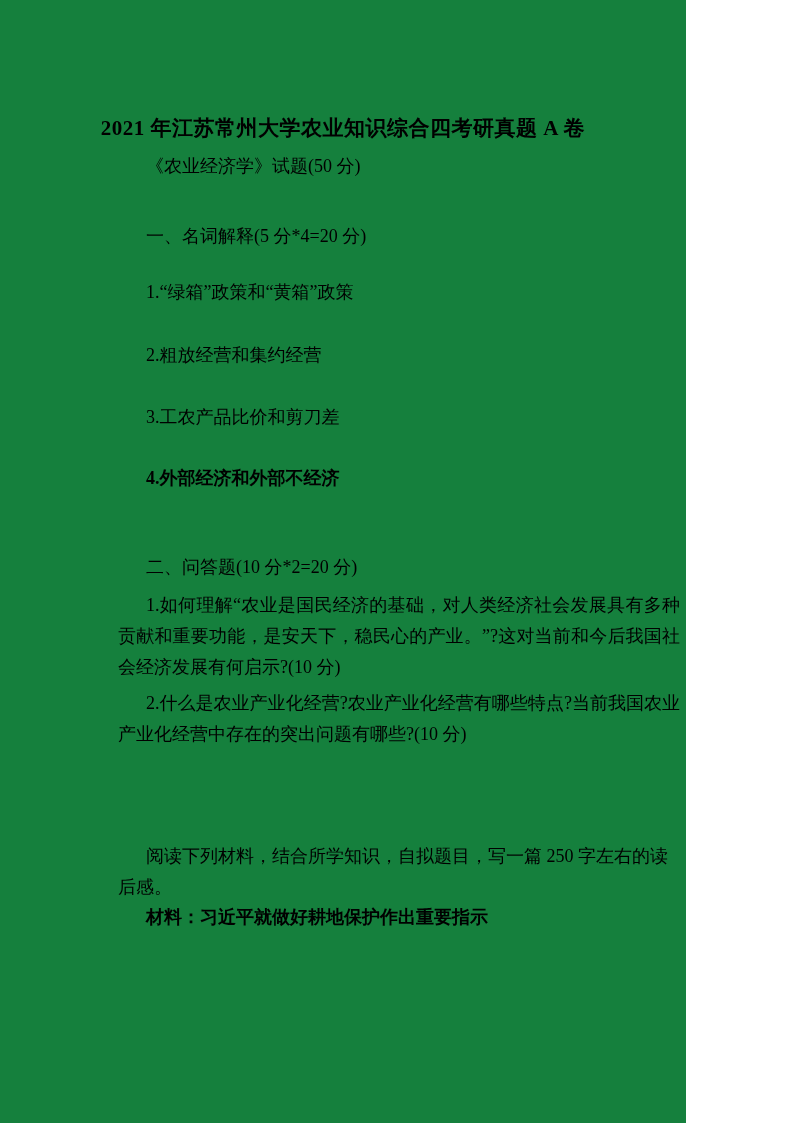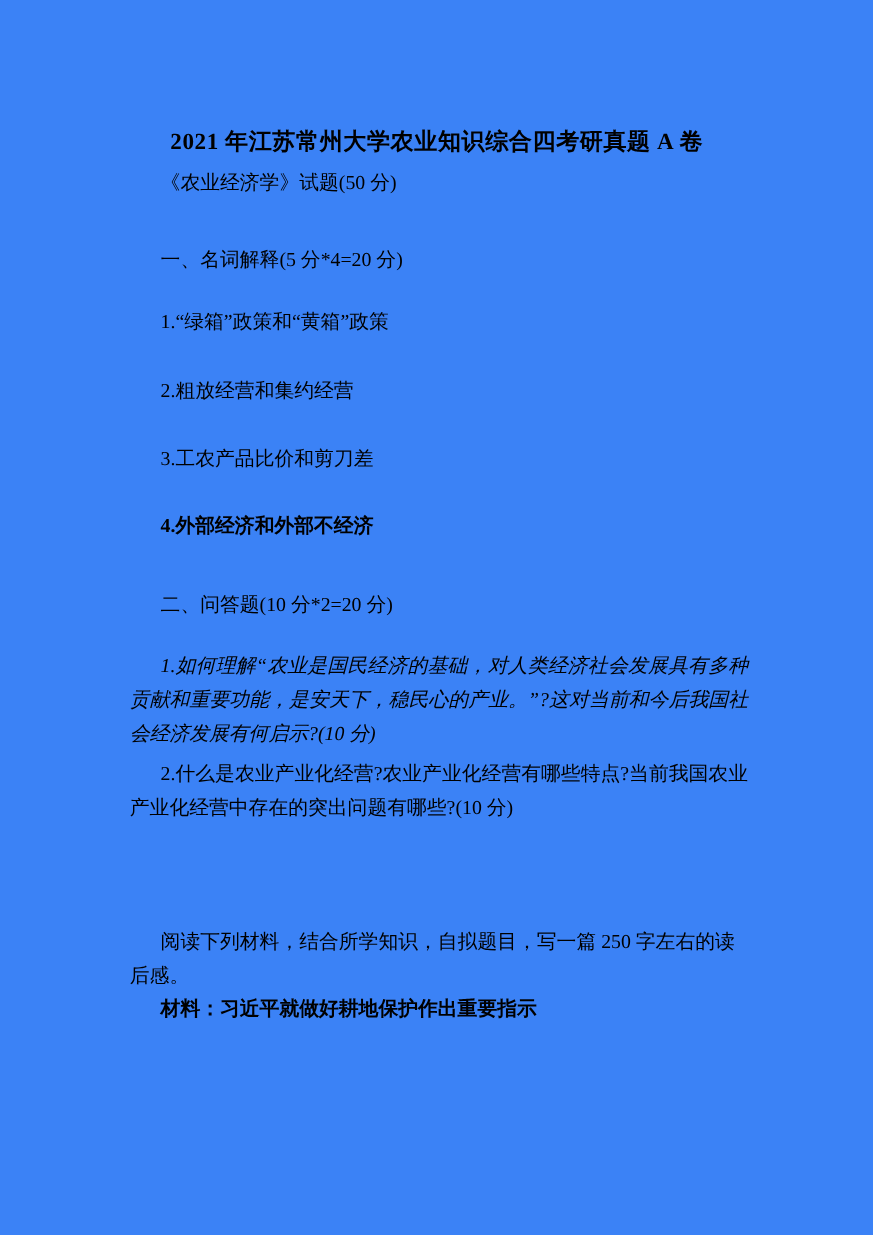--- a/index.html
+++ b/index.html
@@ -2,23 +2,23 @@
 <html><head>
 <meta charset="utf-8">
 <style>
   html, body {
     margin: 0;
     padding: 0;
     background: #ffffff;
   }
   .page {
     position: relative;
-    width: 794px;
+    width: 686px;
     height: 1123px;
-    background: #3b82f6;
+    background: #15803d;
     color: #000000;
     font-family: "Liberation Serif", "DejaVu Serif", serif;
     overflow: hidden;
   }
   .doc-title {
     position: absolute;
     left: 0;
     right: 0;
     top: 98px;
     text-align: center;
@@ -42,22 +42,22 @@
   }
   .para.bold {
     font-weight: bold;
   }
   .t-subtitle   { top: 133px; }
   .t-s1-head    { top: 203px; }
   .t-s1-i1      { top: 259px; }
   .t-s1-i2      { top: 322px; }
   .t-s1-i3      { top: 384px; }
   .t-s1-i4      { top: 445px; font-weight: bold; }
-  .t-s2-head    { top: 516px; }
-  .t-s2-q1      { top: 572px; font-style: italic; }
+  .t-s2-head    { top: 534px; }
+  .t-s2-q1      { top: 572px; }
   .t-s2-q2      { top: 670px; }
   .t-s3-head    { top: 762px; }
   .t-s3-instr   { top: 823px; }
   .t-s3-mat     { top: 884px; }
   .t-s3-body    { top: 947px; }
 </style>
 </head>
 <body>
 
 <div class="page">

